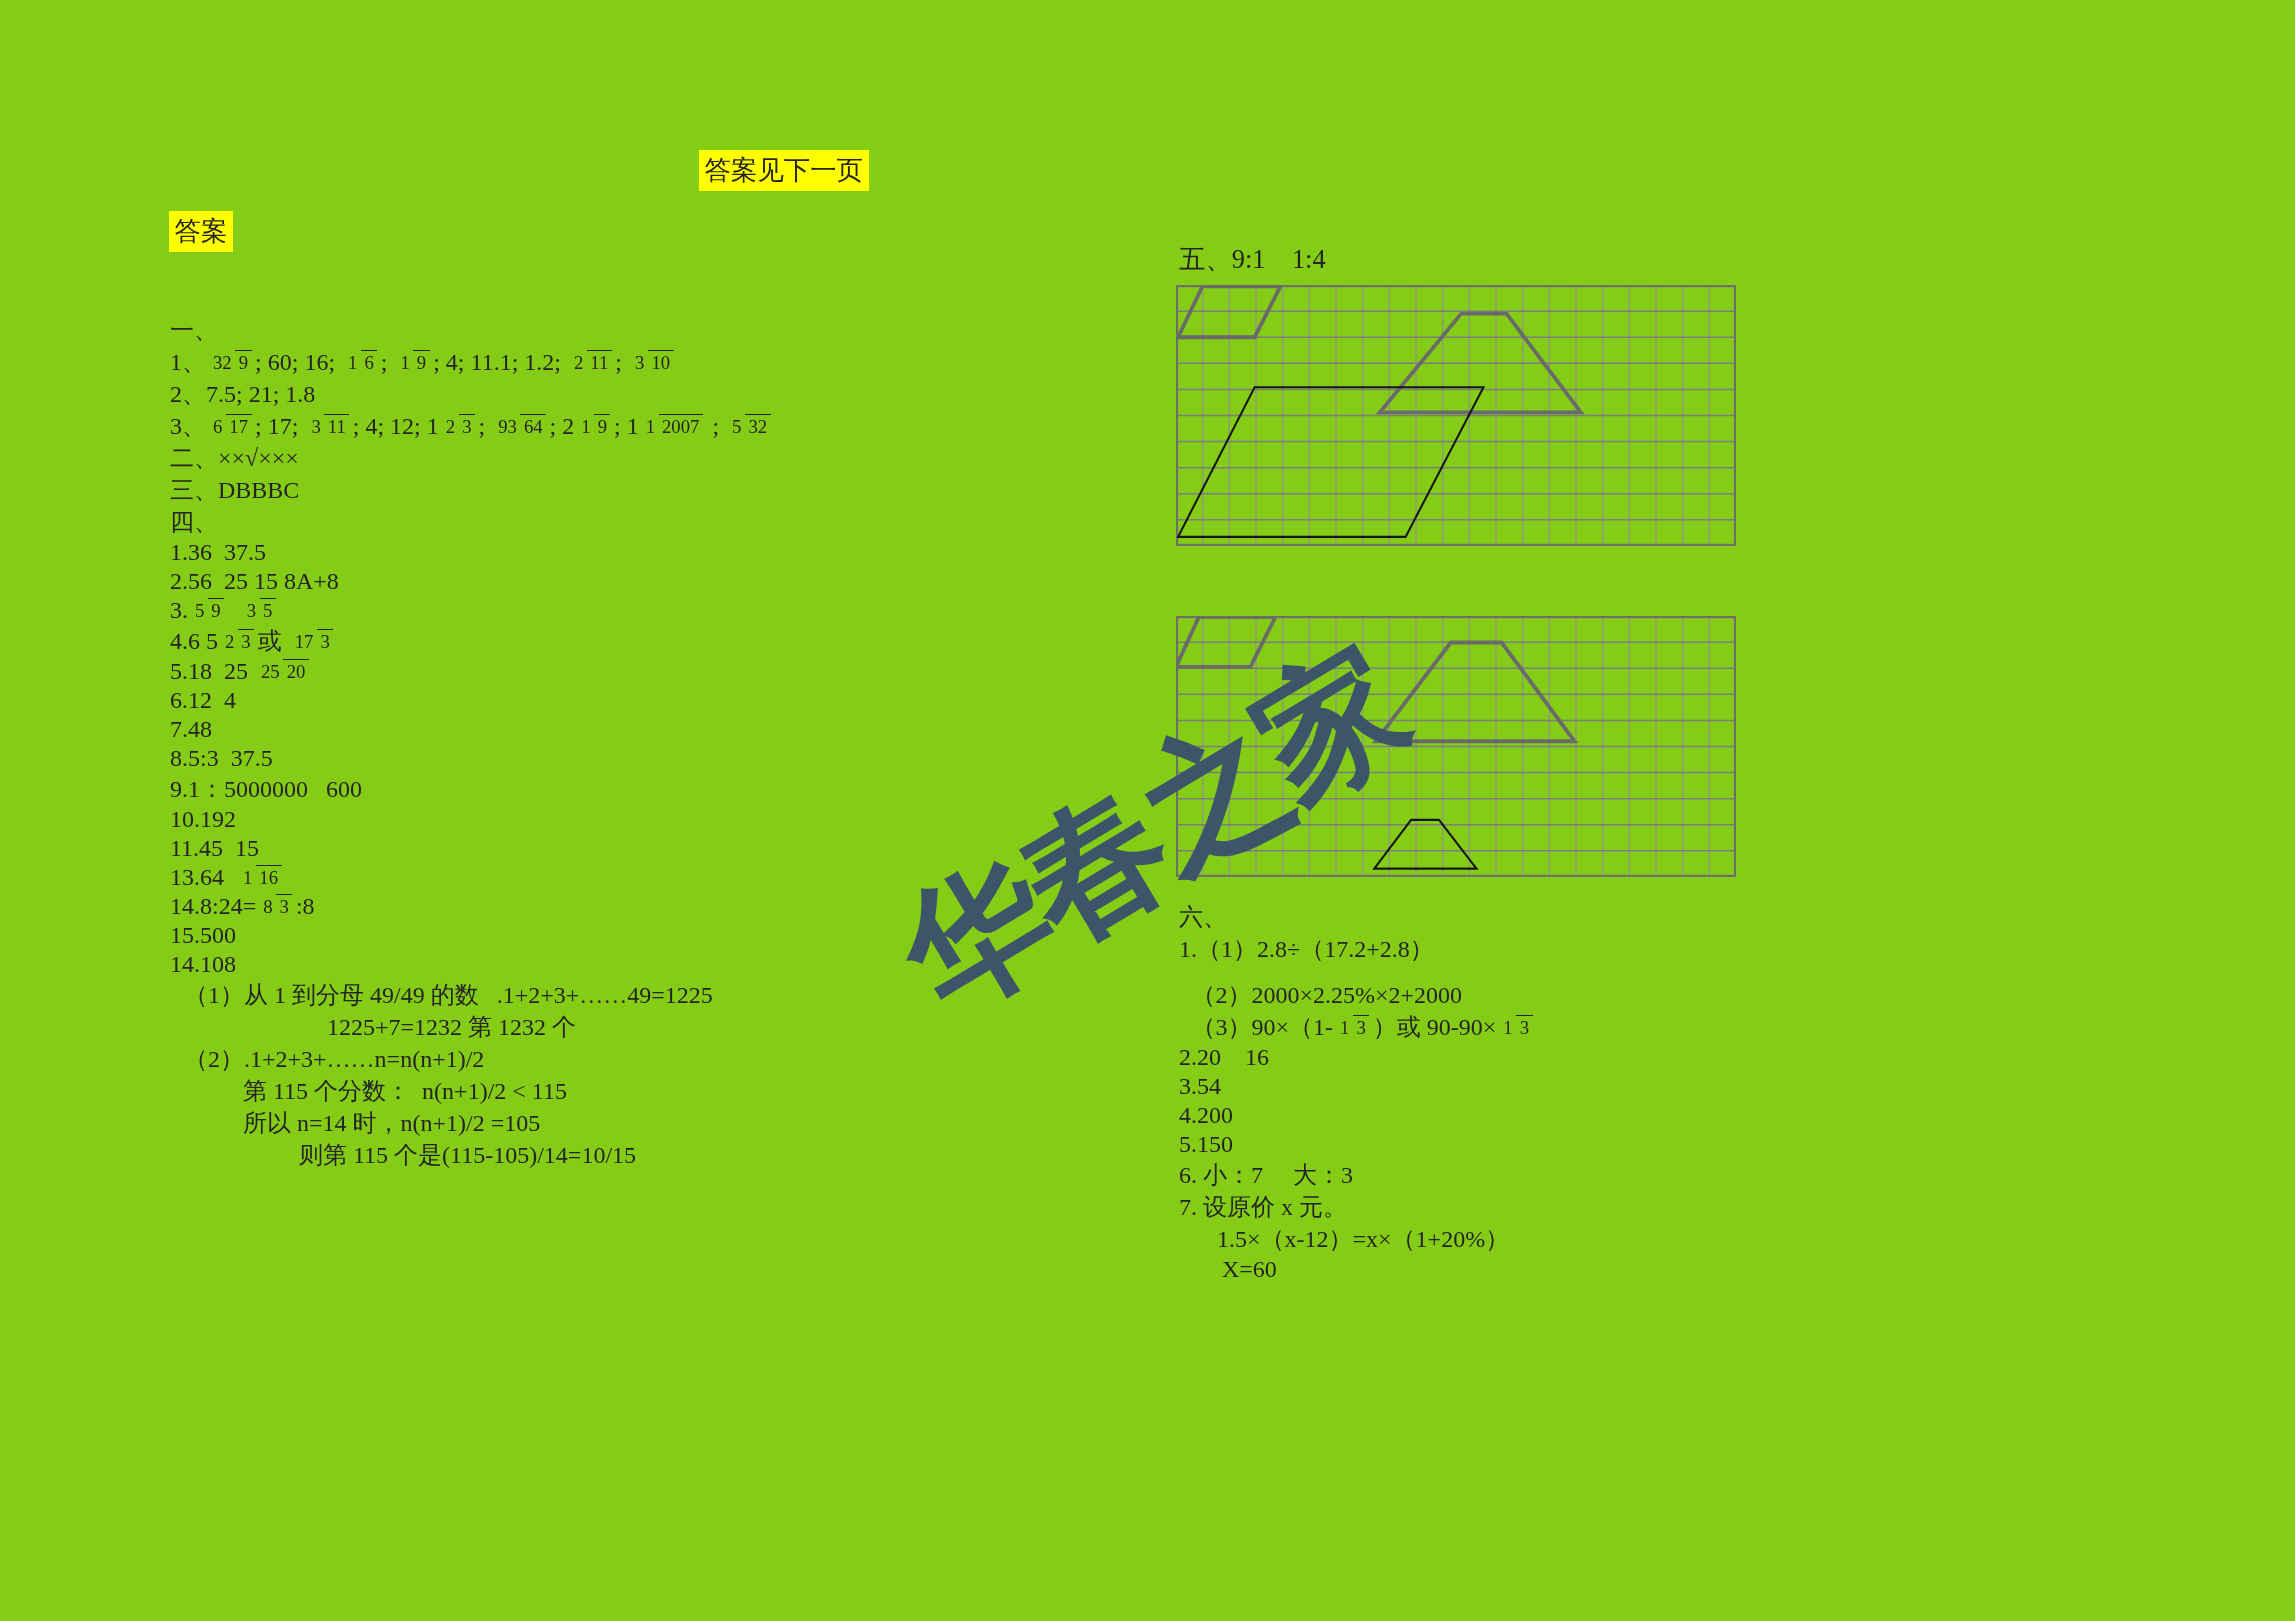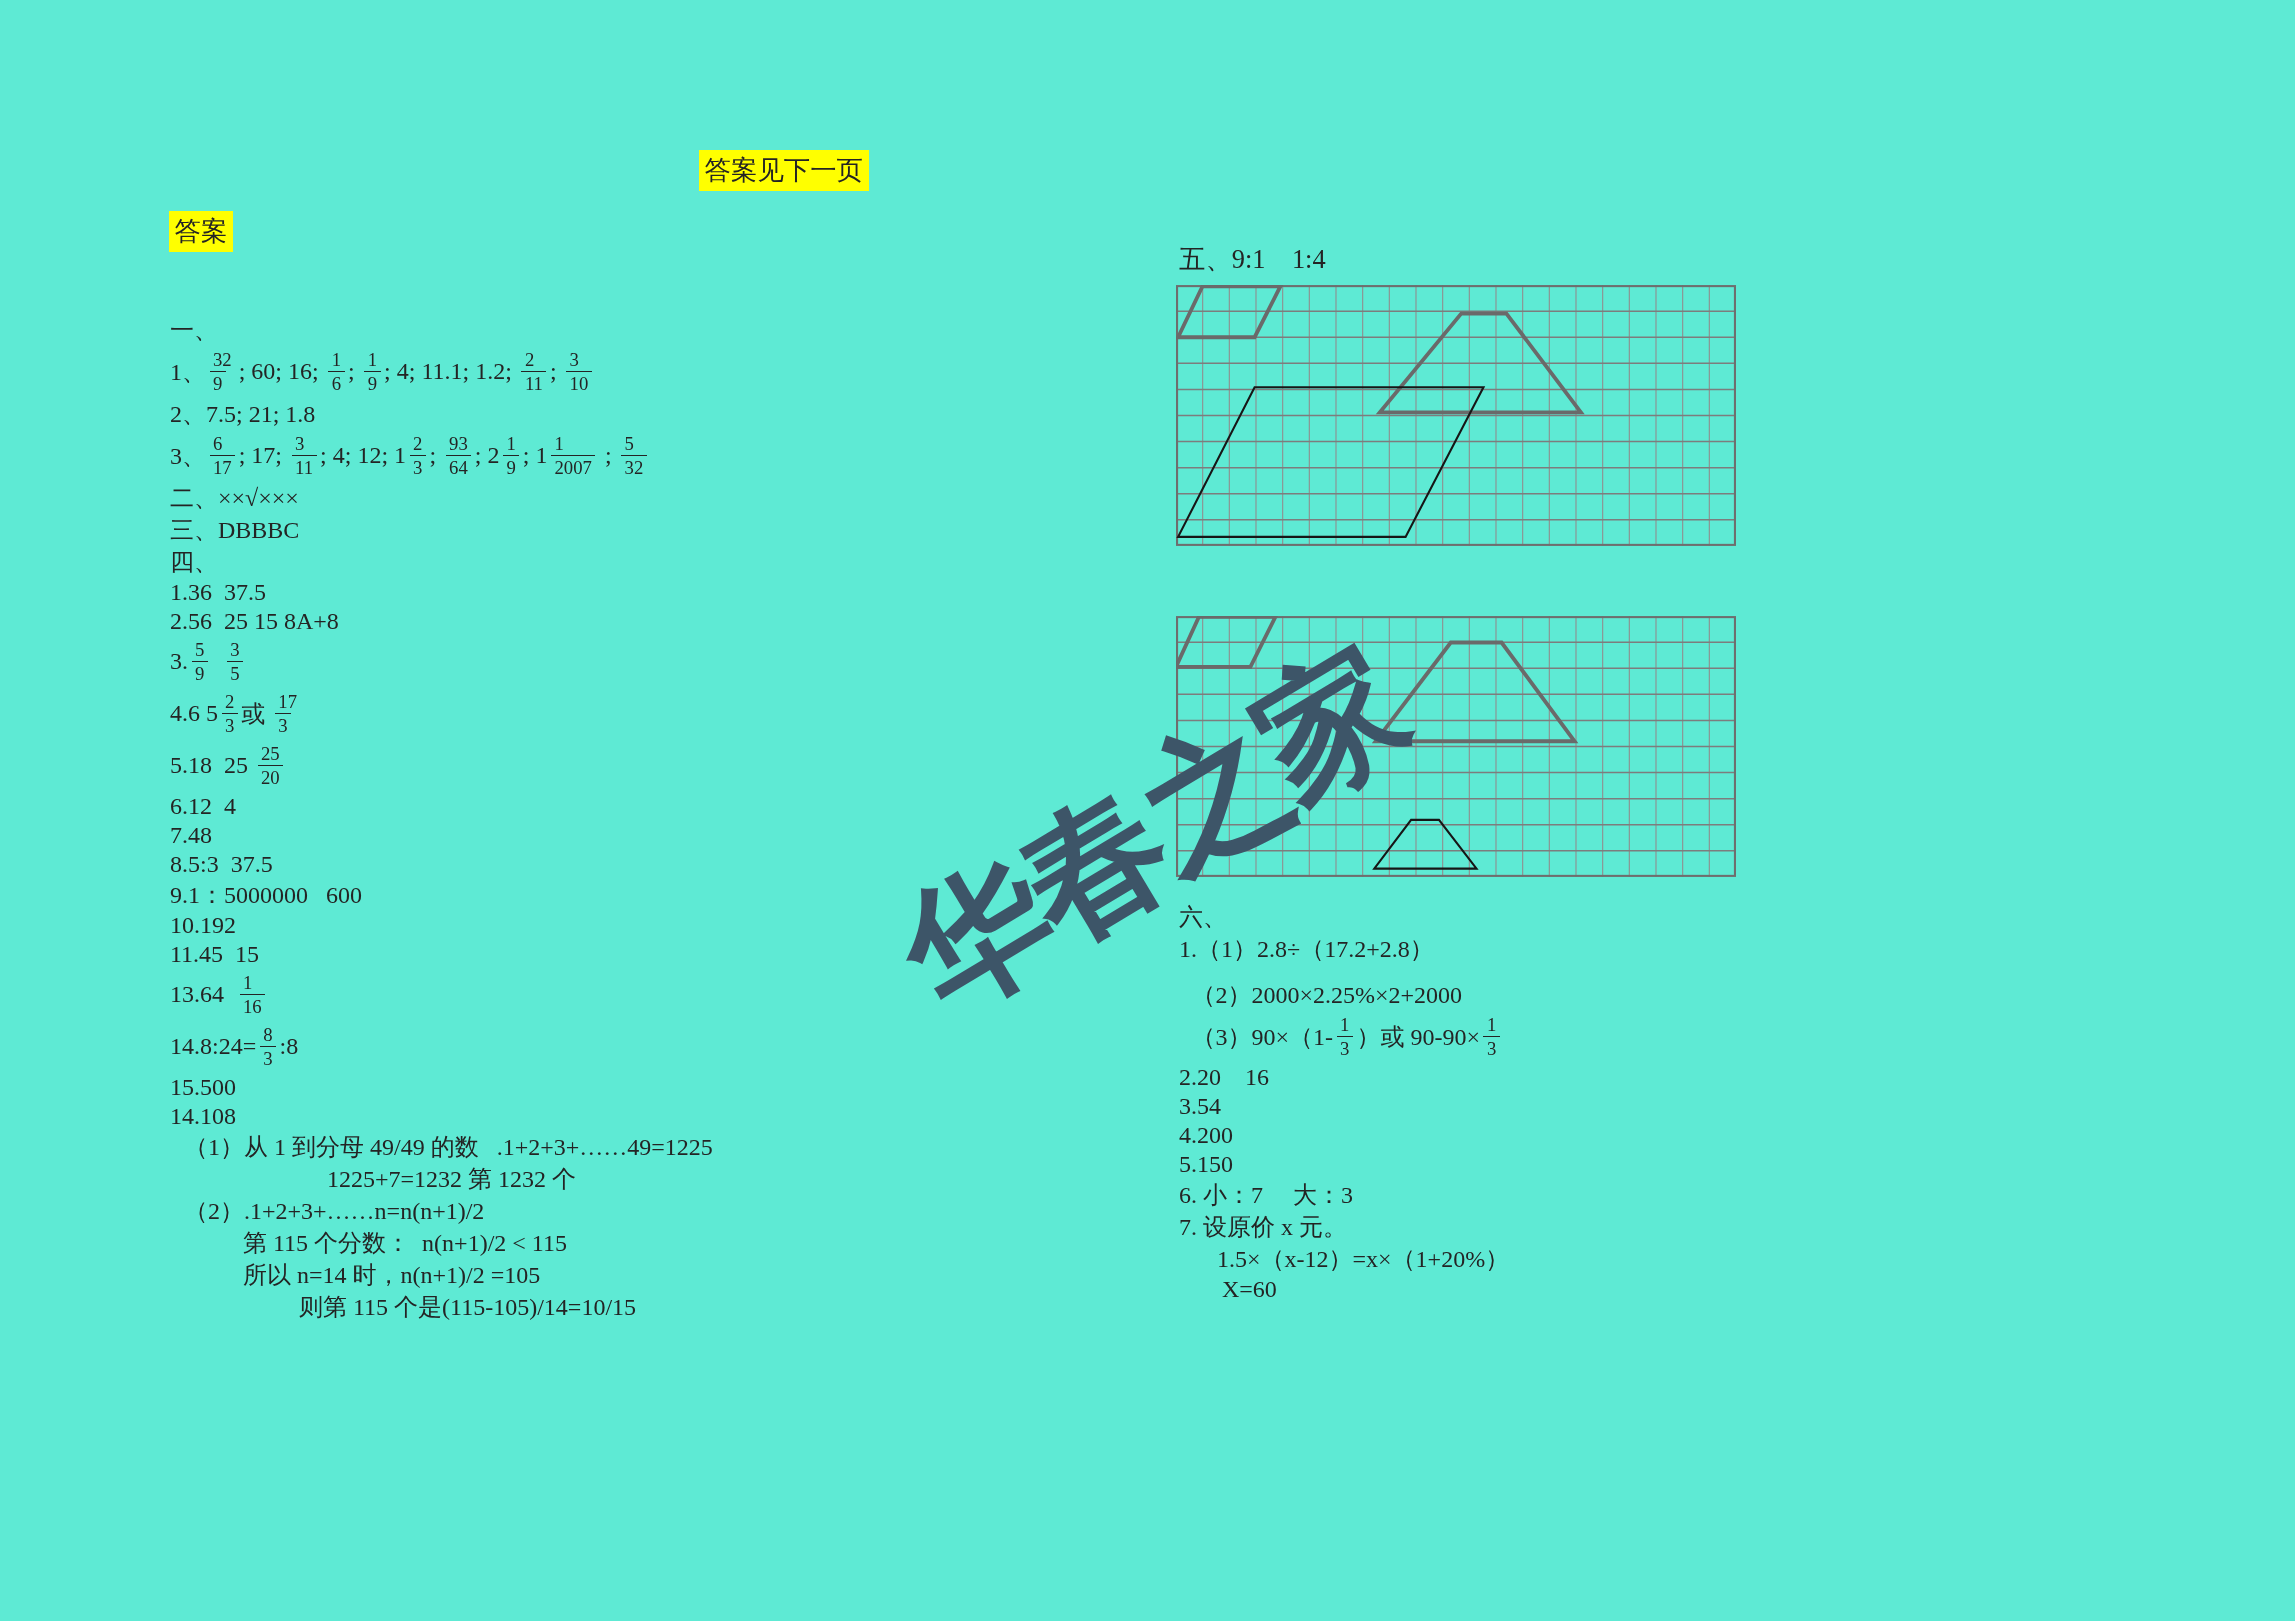--- a/index.html
+++ b/index.html
@@ -1,19 +1,19 @@
 <!DOCTYPE html>
 <html style="font-size:11px"><head>
 <meta charset="utf-8">
 <style>
   html,body{margin:0;padding:0;background:#e8e8e8;}
   .page{
     position:relative;
     width:2295px;height:1621px;
-    background:#5eead4;
+    background:#84cc16;
     font-family:"Liberation Serif","DejaVu Serif",serif;
     color:#242424;
     overflow:hidden;
   }
   .hl{
     position:absolute;
     background:#ffff00;
     font-size:26.4px;
     padding:2.8px 5.6px;
     white-space:pre;
@@ -25,21 +25,21 @@
   .right-col-text{left:1179px;top:901px;width:682px;}
   .sec5{position:absolute;left:1179px;top:242px;font-size:26.4px;white-space:pre;}
   .line{
     display:flex;align-items:center;
     white-space:pre;
     min-height:29px;
     font-size:24px;
   }
   .line.gap{margin-top:14px;}
   .frac{
-    display:inline-flex;flex-direction:column;align-items:flex-start;
+    display:inline-flex;flex-direction:row;align-items:flex-end;
     vertical-align:middle;
     margin:2.1px 3.5px;
     font-size:0.78em;
     line-height:1.25;
   }
   .frac .den{border-top:1.4px solid #242424;}
   .frac .num,.frac .den{padding:0 3.5px;}
   .gridsvg{position:absolute;left:1176px;width:560px;height:261px;}
   .grid1{top:285px;}
   .grid2{top:616px;}

